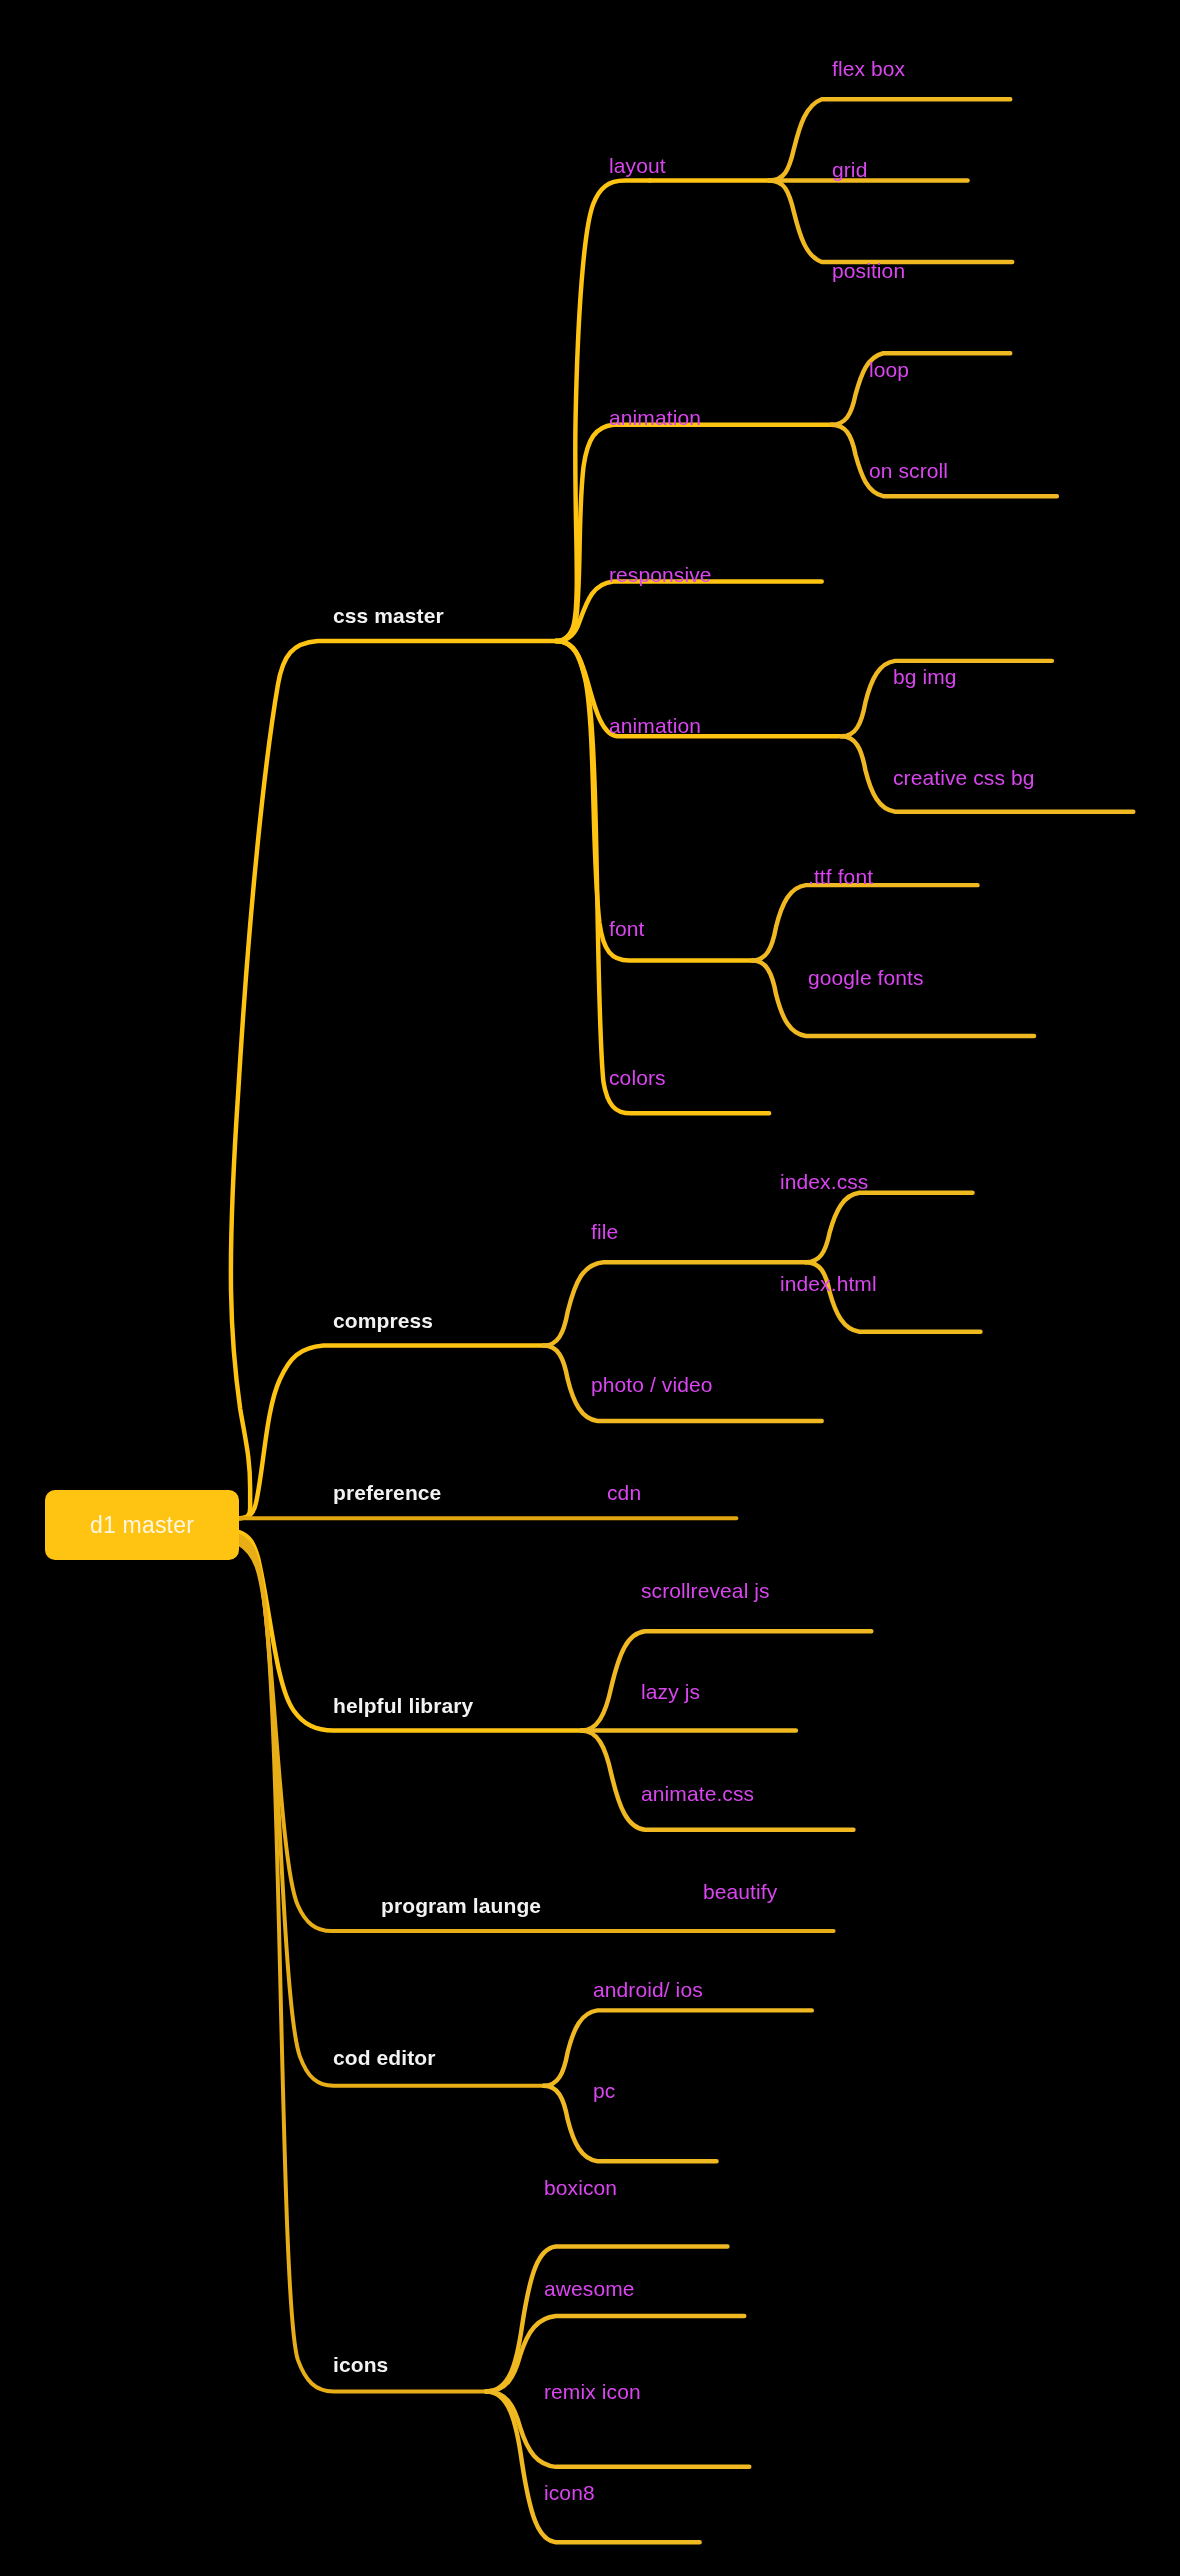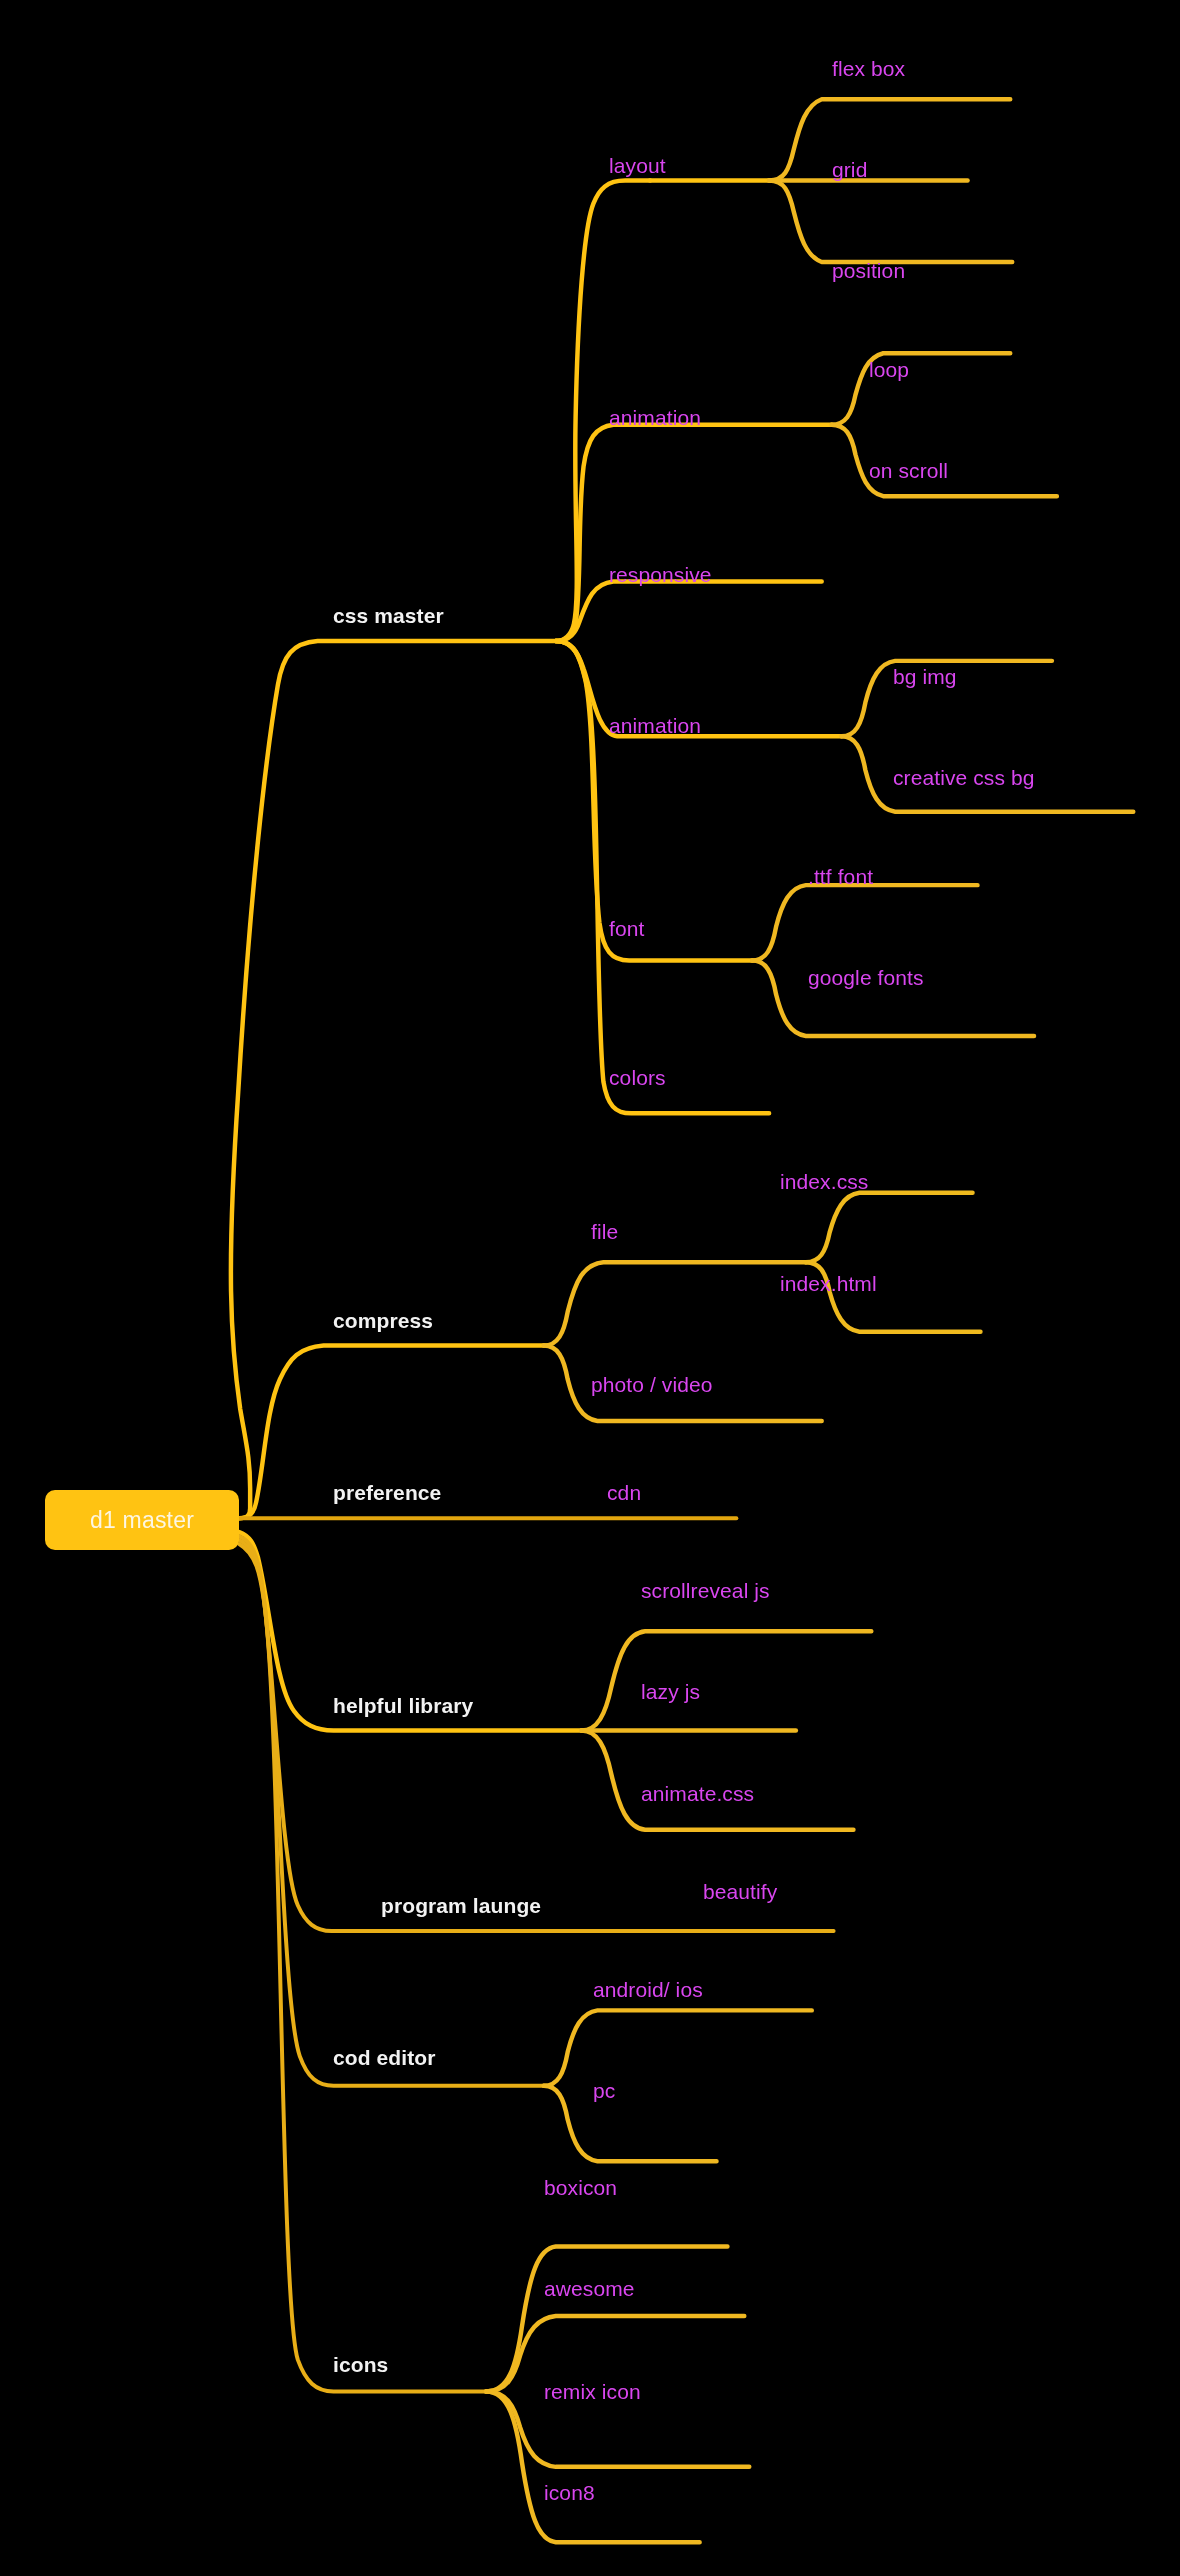--- a/index.html
+++ b/index.html
@@ -44,21 +44,21 @@
   }
   .node-label.lvl2, .node-label.lvl3 {
     font-weight: normal;
     color: #d946ef;
   }
   .root-node {
     position: absolute;
     left: 45px;
     top: 1490px;
     width: 194px;
-    height: 60px;
+    height: 70px;
     background: #FFC312;
     border-radius: 10px;
     box-sizing: border-box;
     display: flex;
     align-items: center;
     justify-content: center;
   }
   .root-node .root-text {
     color: #fdf6e3;
     font-family: "Liberation Sans", sans-serif;

